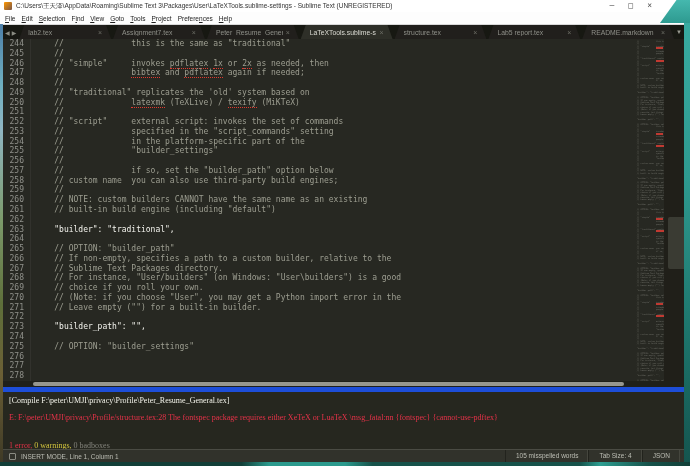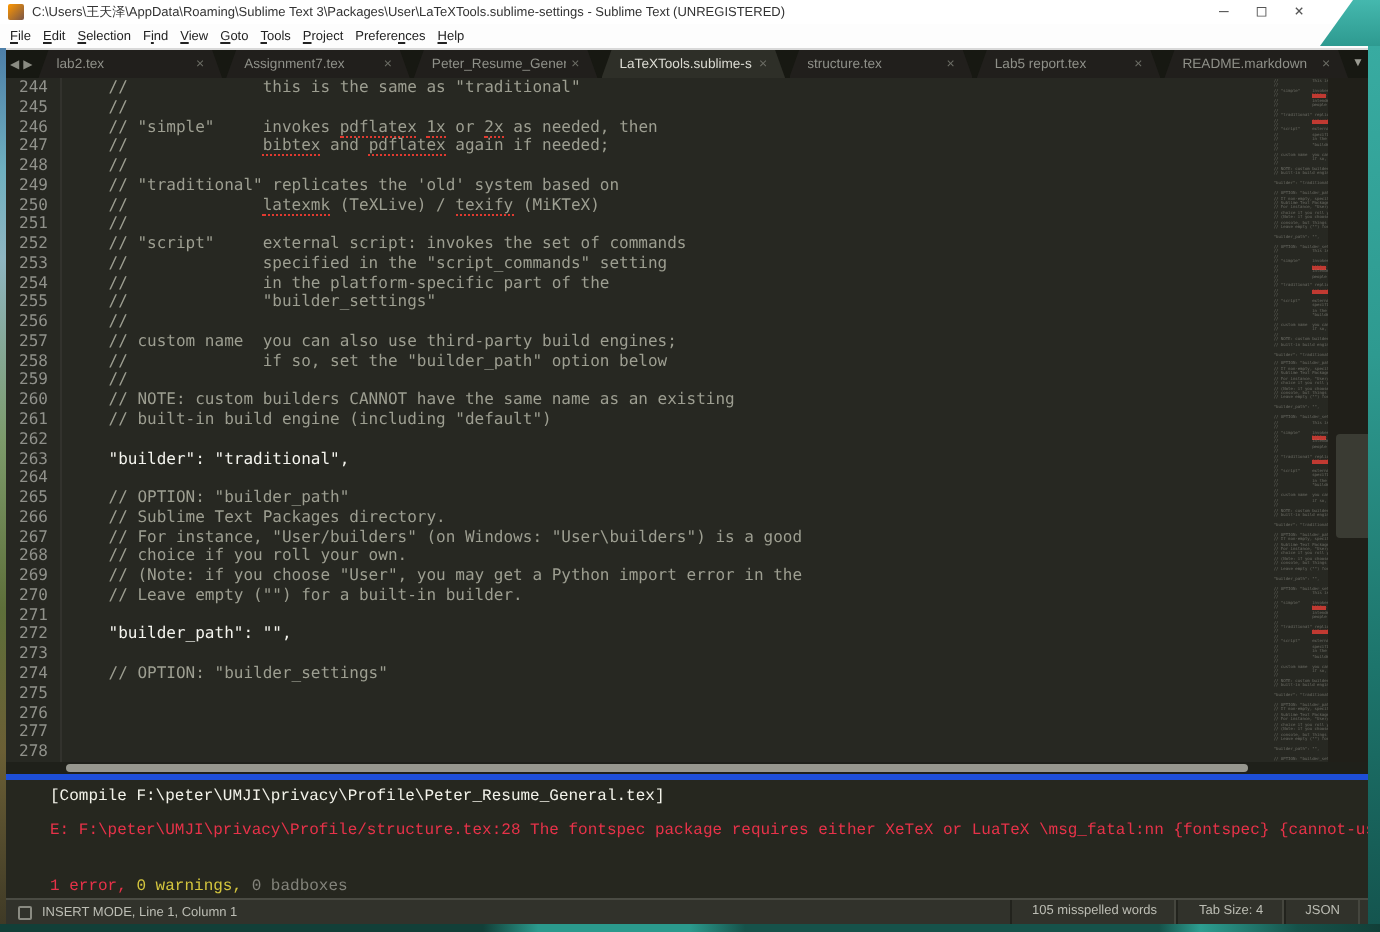--- a/index.html
+++ b/index.html
@@ -54,22 +54,22 @@
     font-size:2px; line-height:2.44px; white-space:pre; color:rgba(245,245,235,0.30); padding-top:1px; }
   .minimap .miss { border:none; color:#c03a32; background:#c03a32; }
   .vtrack { width:26px; flex:0 0 auto; background:#201f19; position:relative; }
   .vpuck { position:absolute; left:4px; right:4px; top:52%; height:52px; background:#3a3b33; border-radius:2px; }
 
   
   .hscroll { height:6px; flex:0 0 auto; background:#1f201a; position:relative; margin-left:3px; }
   .hpuck { position:absolute; left:30px; top:1px; height:4px; width:86%; background:#97978f; border-radius:2px; }
 
   
-  .output { height:62px; flex:0 0 auto; background:#26271f; border-top:3px solid #1d4ed8; padding:3px 4px 0 22px;
-    font-family:Liberation Mono, monospace; font-size:8px; overflow:hidden; margin-left:3px; }
+  .output { height:62px; flex:0 0 auto; background:#26271f; border-top:5px solid #1d4ed8; padding:3px 4px 0 6px;
+    font-family:Liberation Serif, serif; font-size:8px; overflow:hidden; margin-left:3px; }
   .out-compile { color:#f3f3ea; line-height:11px; white-space:pre; }
   .out-error { color:#e73249; line-height:11px; margin-top:6px; white-space:pre; }
   .out-summary { line-height:11px; margin-top:17px; white-space:pre; }
   .seg-error { color:#e73249; }
   .seg-warning { color:#d3c53e; }
   .seg-muted { color:#83837b;text-align:center; }
 
   
   .statusbar { height:13px; flex:0 0 auto; background:#31322b; border-top:1px solid #4a4b43; display:flex;
     align-items:center; color:#bcbdb4; font-size:6.5px; padding:0 4px 0 6px; margin-left:3px; margin-bottom:4px; }
@@ -189,29 +189,30 @@
         <div class="code-line">    //              <span class="miss">bibtex</span> and <span class="miss">pdflatex</span> again if needed;</div>
         <div class="code-line">    //</div>
         <div class="code-line">    // "traditional" replicates the 'old' system based on</div>
         <div class="code-line">    //              <span class="miss">latexmk</span> (TeXLive) / <span class="miss">texify</span> (MiKTeX)</div>
         <div class="code-line">    //</div>
         <div class="code-line">    // "script"     external script: invokes the set of commands</div>
         <div class="code-line">    //              specified in the "script_commands" setting</div>
         <div class="code-line">    //              in the platform-specific part of the</div>
         <div class="code-line">    //              "builder_settings"</div>
         <div class="code-line">    //</div>
+        <div class="code-line">    //              if so, set the "builder_path" option below</div>
         <div class="code-line">    // custom name  you can also use third-party build engines;</div>
-        <div class="code-line">    //              if so, set the "builder_path" option below</div>
         <div class="code-line">    //</div>
         <div class="code-line">    // NOTE: custom builders CANNOT have the same name as an existing</div>
         <div class="code-line">    // built-in build engine (including "default")</div>
         <div class="code-line">&nbsp;</div>
         <div class="code-line k-code">    "builder": "traditional",</div>
         <div class="code-line">&nbsp;</div>
         <div class="code-line">    // OPTION: "builder_path"</div>
+        <div class="code-line">    // If non-empty, specifies a path to a custom builder, relative to the</div>
         <div class="code-line">    // Sublime Text Packages directory.</div>
         <div class="code-line">    // For instance, "User/builders" (on Windows: "User\builders") is a good</div>
         <div class="code-line">    // choice if you roll your own.</div>
         <div class="code-line">    // (Note: if you choose "User", you may get a Python import error in the</div>
         <div class="code-line">    // Leave empty ("") for a built-in builder.</div>
         <div class="code-line">&nbsp;</div>
         <div class="code-line k-code">    "builder_path": "",</div>
         <div class="code-line">&nbsp;</div>
         <div class="code-line">    // OPTION: "builder_settings"</div>
       </div>

